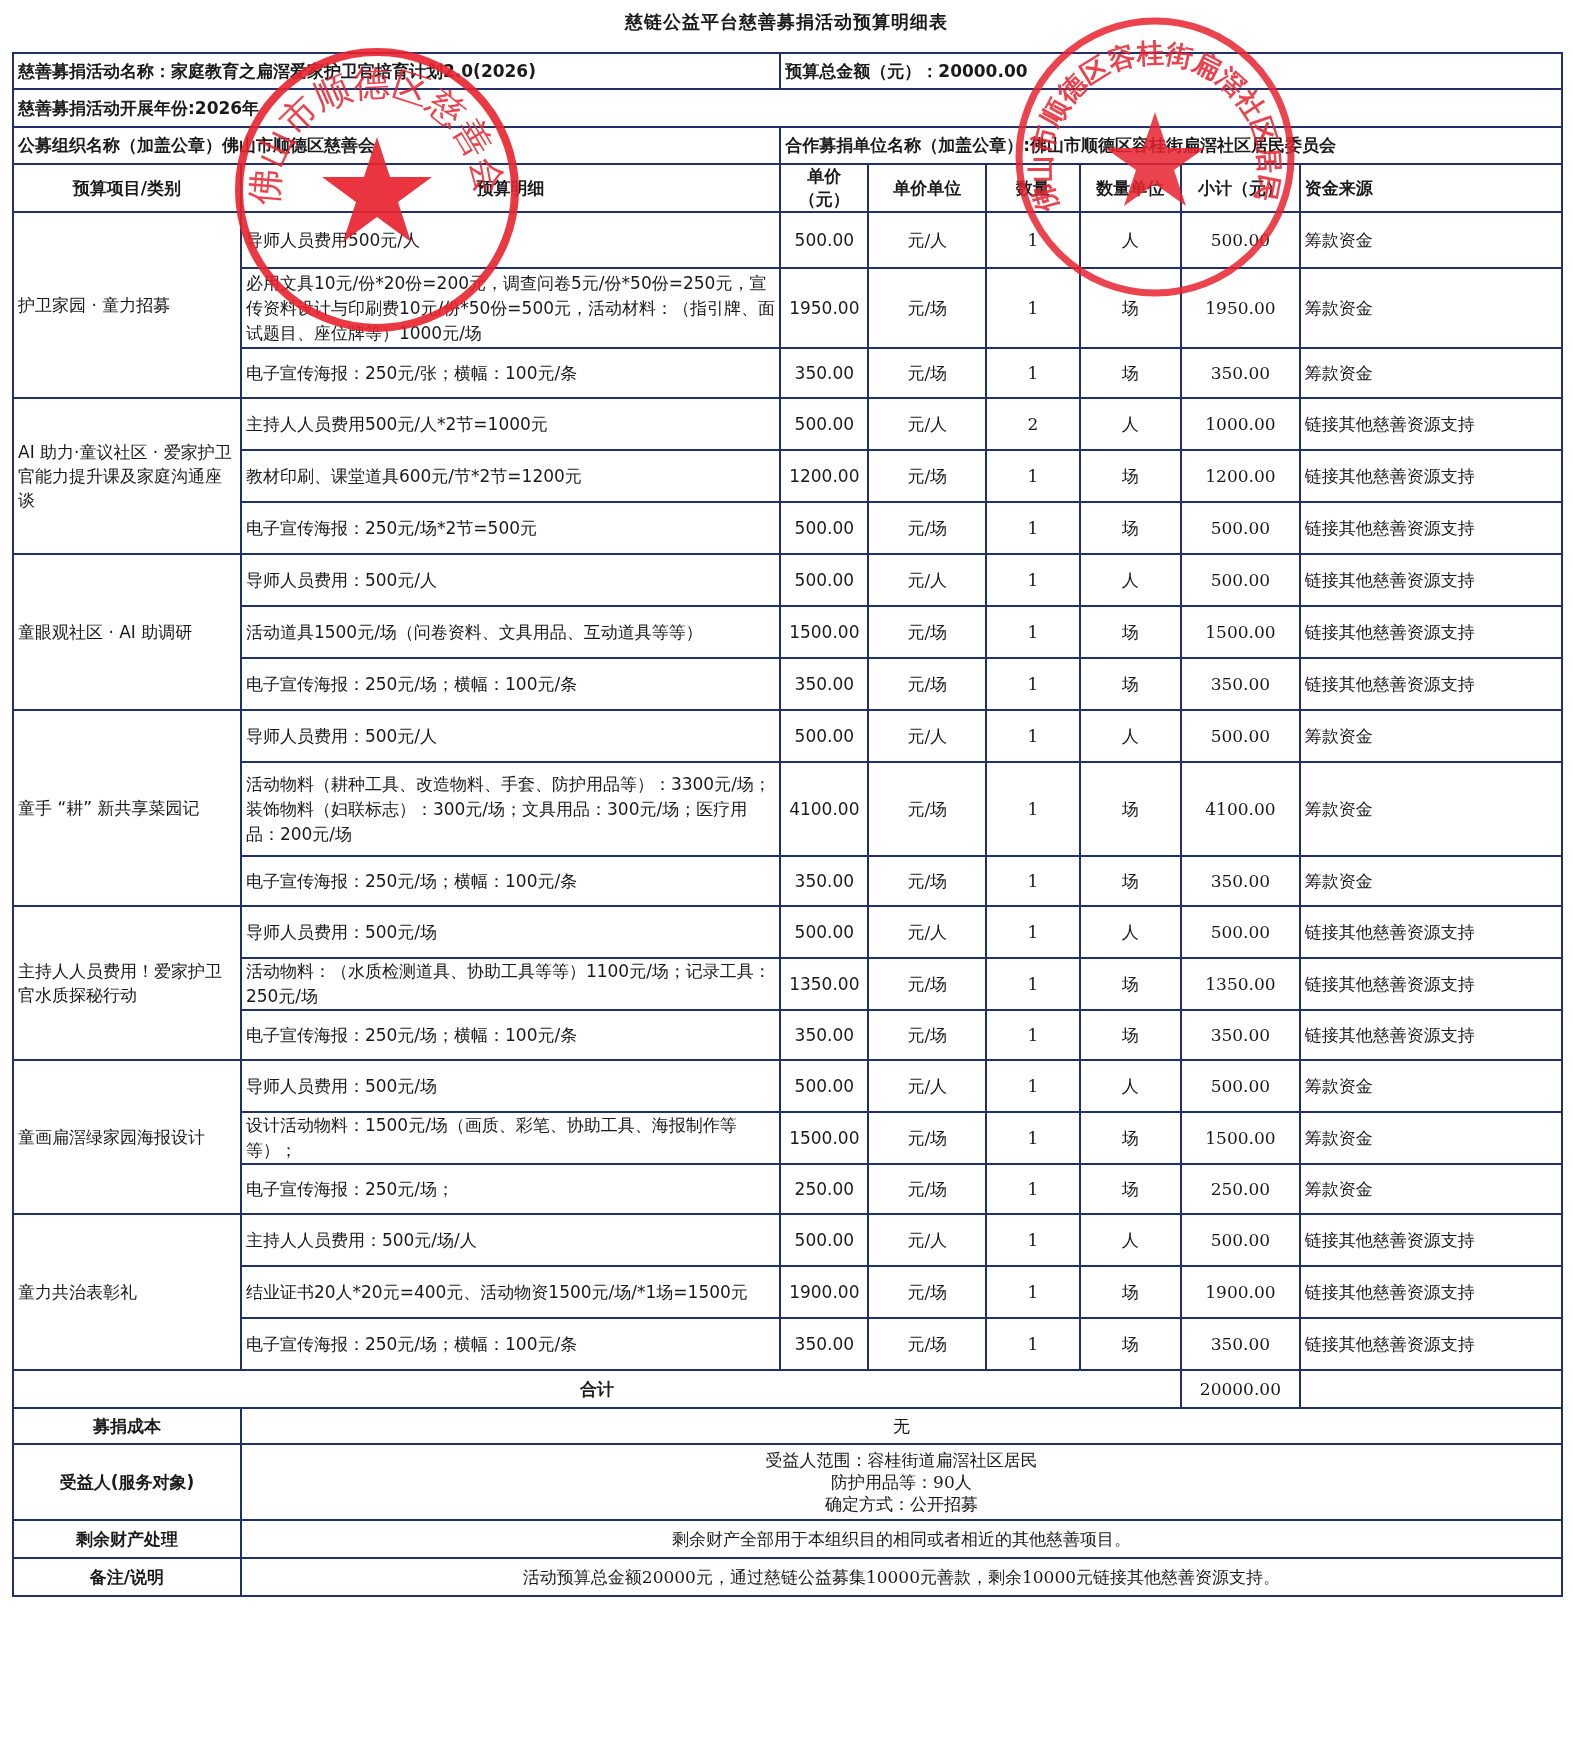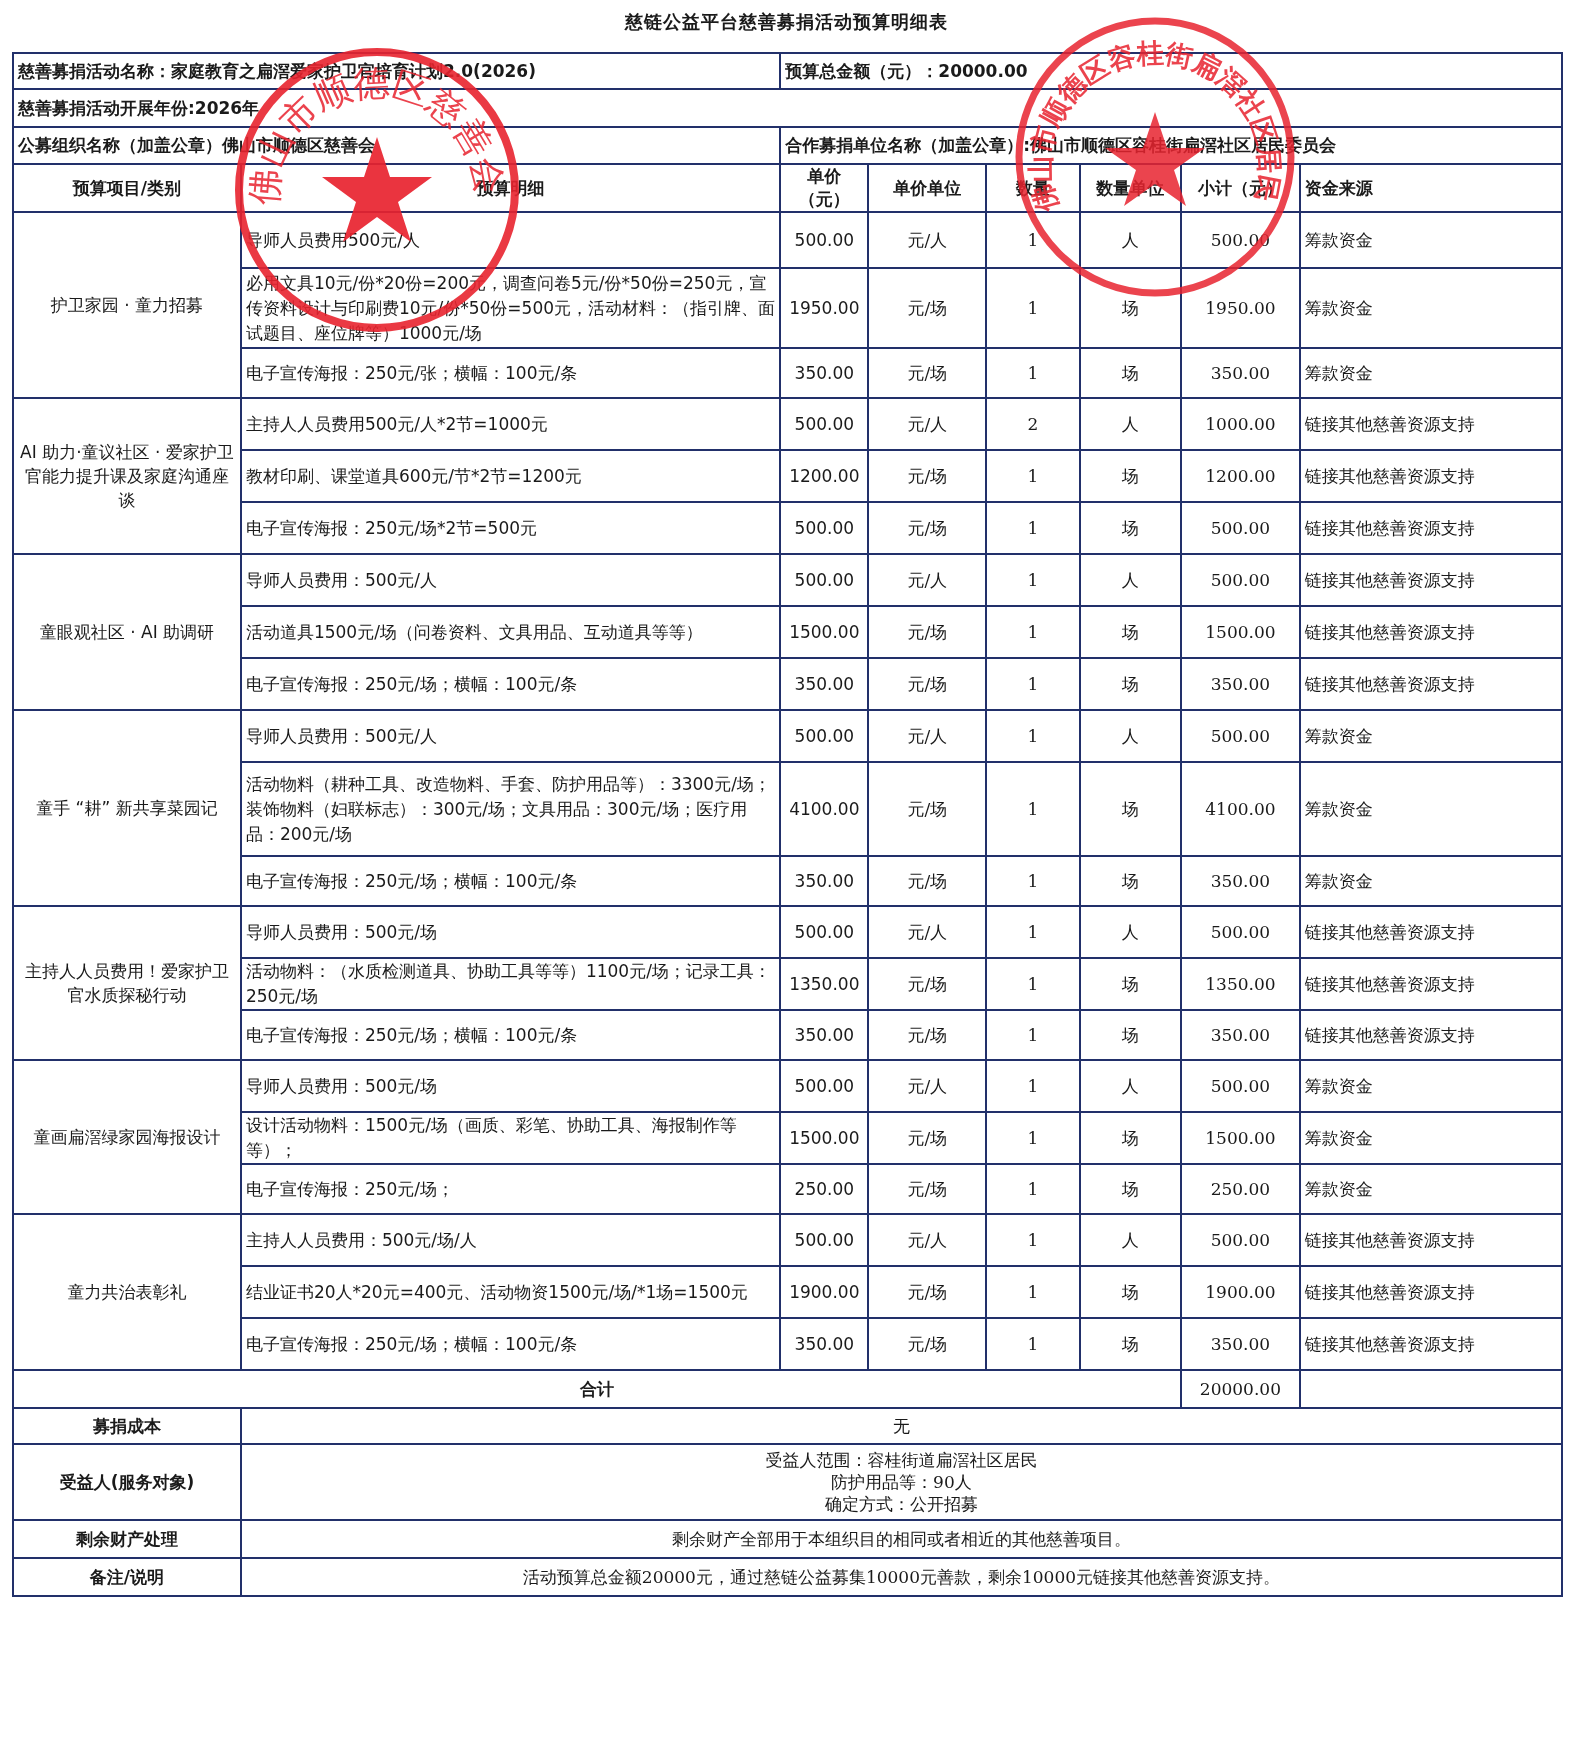--- a/index.html
+++ b/index.html
@@ -8,21 +8,21 @@
   .title { position:absolute; top:0; left:0; width:1573px; text-align:center;
            font-size:18px; font-weight:bold; line-height:40px; top:2px; letter-spacing:1px; }
   table.budget { position:absolute; left:12px; top:52px; width:1551px; border-collapse:collapse;
                  table-layout:fixed; }
   table.budget td { border:2px solid #22306a; padding:0 4px; font-size:17px; vertical-align:middle;
                     overflow:hidden; }
   .b { font-weight:bold; }
   .c { text-align:center; }
   .serif { font-family:"DejaVu Serif","Liberation Serif", serif; font-size:16px; }
   .detail { line-height:25px; word-break:break-all; }
-  .cat { text-align:center; line-height:24px; }
+  .cat { line-height:24px; }
   .stamp { position:absolute; pointer-events:none; }
 </style>
 </head>
 <body>
 
 <div class="title">慈链公益平台慈善募捐活动预算明细表</div>
 
 <table class="budget">
   <colgroup>
     <col style="width:207px">

